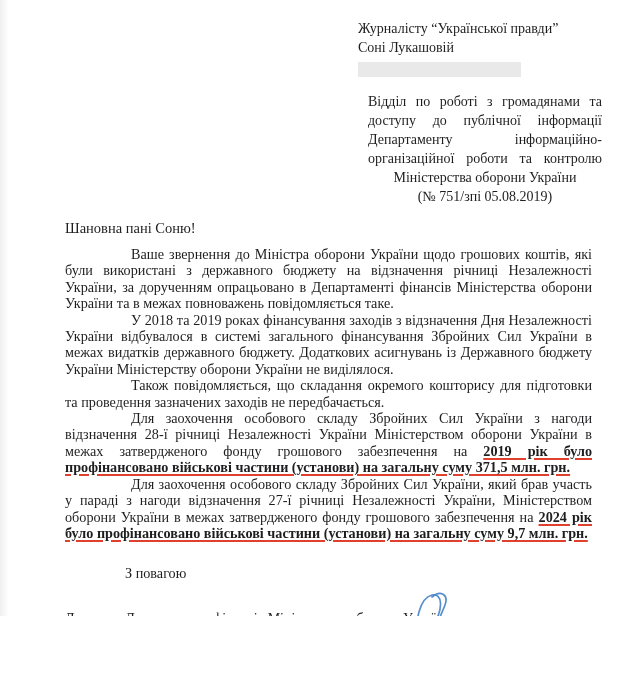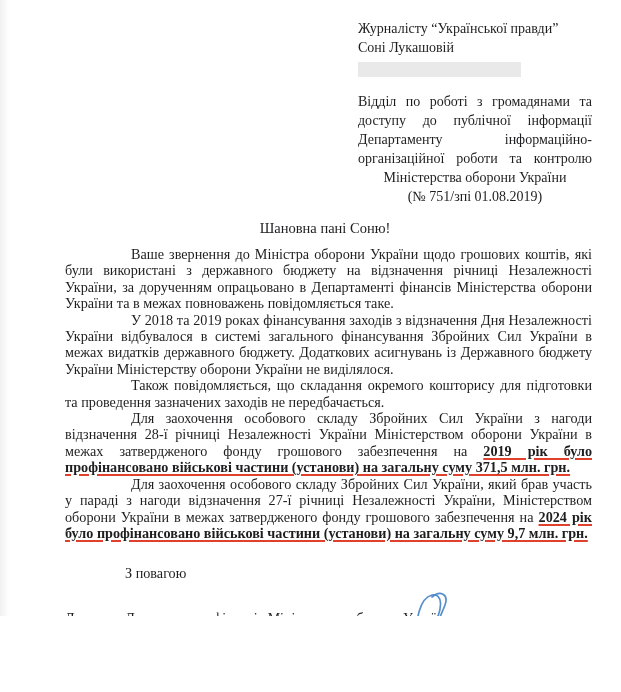--- a/index.html
+++ b/index.html
@@ -17,27 +17,27 @@
   }
   
   .addressee{
     position:absolute;left:358px;top:19px;width:236px;
     font-size:14px;line-height:19px;
   }
   .addr-line{white-space:nowrap;}
   .redaction{
     width:163px;height:15px;margin-top:5px;background:#e9e9e9;
   }
-  .dept{margin-top:15px;}
+  .dept{margin-top:15px;margin-left:10px;}
   .dept-line{width:234px;text-align:center;}
   .dept-line.just{text-align:justify;text-align-last:justify;}
   
   .salutation{
     position:absolute;left:65px;top:220px;width:520px;
-    text-align:center;font-size:14.5px;
+    font-size:14.5px;
   }
   
   .bodytext{
     position:absolute;left:65px;top:246px;width:527px;
     font-size:14.2px;line-height:16.4px;text-align:justify;
   }
   .bodytext p{margin:0;text-indent:66px;}
   .red-underline{
     text-decoration:underline;
     text-decoration-color:#e0402e;
@@ -75,21 +75,21 @@
   <div class="addressee">
     <div class="addr-line">Журналісту “Української правди”</div>
     <div class="addr-line">Соні Лукашовій</div>
     <div class="redaction"></div>
     <div class="dept">
       <div class="dept-line just">Відділ по роботі з громадянами та</div>
       <div class="dept-line just">доступу до публічної інформації</div>
       <div class="dept-line just">Департаменту інформаційно-</div>
       <div class="dept-line just">організаційної роботи та контролю</div>
       <div class="dept-line">Міністерства оборони України</div>
-      <div class="dept-line">(№ 751/зпі 01.08.2019)</div>
+      <div class="dept-line">(№ 751/зпі 05.08.2019)</div>
     </div>
   </div>
 
   <div class="salutation">Шановна пані Соню!</div>
 
   <div class="bodytext">
     <p>Ваше звернення до Міністра оборони України щодо грошових коштів, які були використані з державного бюджету на відзначення річниці Незалежності України, за дорученням опрацьовано в Департаменті фінансів Міністерства оборони України та в межах повноважень повідомляється таке.</p>
     <p>У 2018 та 2019 роках фінансування заходів з відзначення Дня Незалежності України відбувалося в системі загального фінансування Збройних Сил України в межах видатків державного бюджету. Додаткових асигнувань із Державного бюджету України Міністерству оборони України не виділялося.</p>
     <p>Також повідомляється, що складання окремого кошторису для підготовки та проведення зазначених заходів не передбачається.</p>
     <p><span>Для заохочення особового складу Збройних Сил України з нагоди відзначення 28-ї річниці Незалежності України Міністерством оборони України в межах затвердженого фонду грошового забезпечення на </span><span class="red-underline">2019 рік було профінансовано військові частини (установи) на загальну суму 371,5 млн. грн.</span></p>

